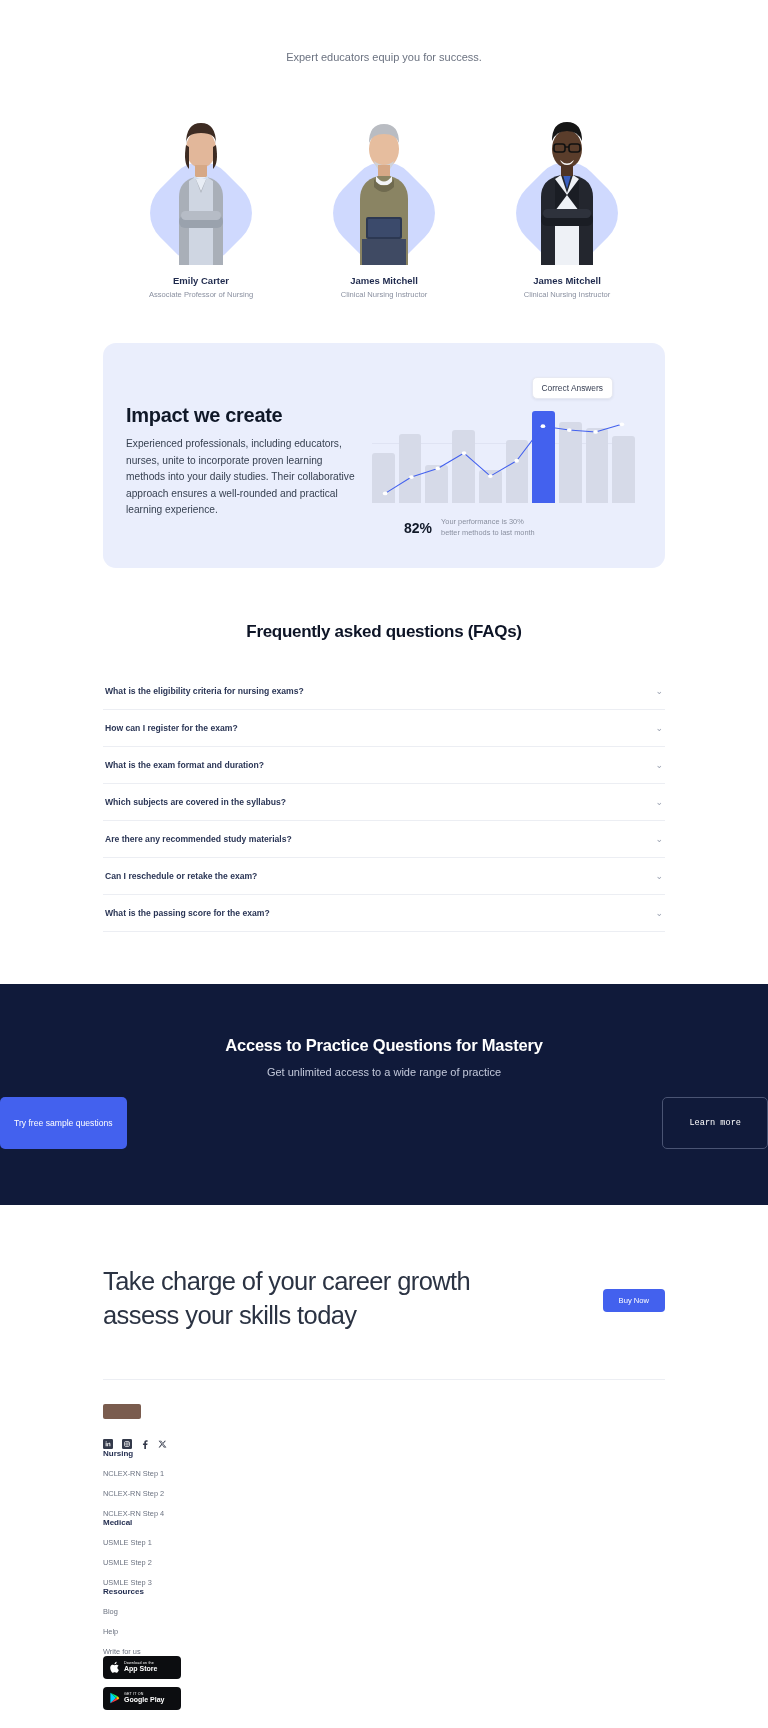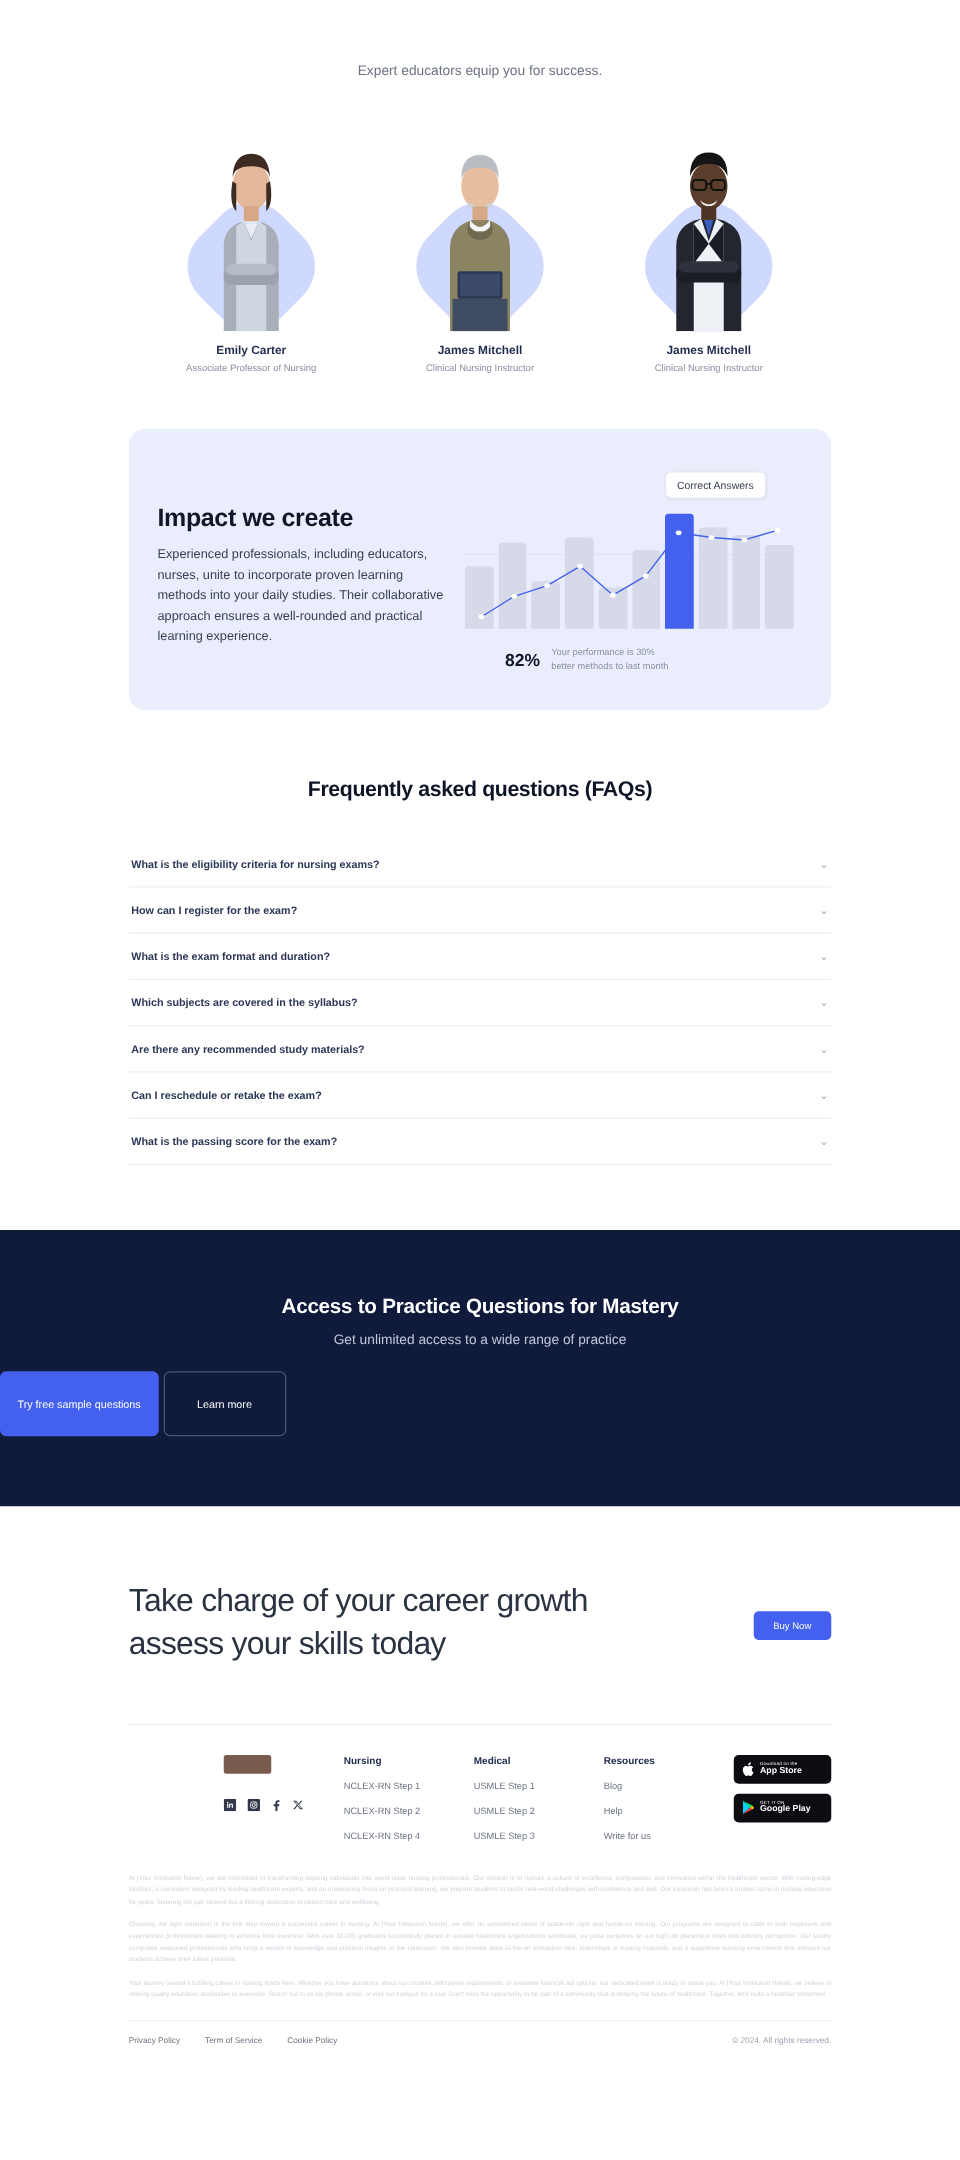--- a/index.html
+++ b/index.html
@@ -77,41 +77,41 @@
     display: flex; align-items: center; justify-content: space-between;
     border-bottom: 1px solid #eceef3; padding: 13px 2px 13px 2px; min-height: 37px;
   }
   .faq-q { font-size: 8.6px; font-weight: 700; color: #2b3656; }
   .chev { color: #9aa1b1; font-size: 9px; line-height: 1; }
 
   
   .cta { background: #101a3a; margin-top: 52px; padding: 52px 0 56px 0; text-align: center; }
   .cta-h { font-size: 16.5px; font-weight: 700; color: #ffffff; letter-spacing: -0.2px; }
   .cta-sub { font-size: 11px; color: #c2c8da; margin-top: 11px; }
-  .cta-btns { margin-top: 19px; display: flex; gap: 4px; justify-content: flex-start; }
+  .cta-btns { margin-top: 19px; display: flex; gap: 4px; justify-content: space-between; }
   .btn-primary {
     background: #4361ee; color: #fff; border: none; border-radius: 5px;
     font-size: 8.6px; padding: 8px 14px; font-family: inherit; cursor: pointer;
   }
   .btn-ghost {
     background: transparent; color: #fff; border: 1px solid #4a5473; border-radius: 5px;
-    font-size: 8.6px; padding: 20px 26px; font-family: Liberation Sans, sans-serif; cursor: pointer;
+    font-size: 8.6px; padding: 20px 26px; font-family: Liberation Mono, monospace; cursor: pointer;
   }
 
   
   .charge { padding: 60px 103px 0 103px; display: flex; justify-content: space-between; align-items: flex-start; }
   .charge-h { font-size: 25.5px; font-weight: 400; color: #2b3343; line-height: 1.32; letter-spacing: -0.6px; max-width: 420px; }
   .buy-btn {
     background: #4361ee; color: #fff; border: none; border-radius: 4px;
     font-size: 7.6px; padding: 7px 16px; margin-top: 24px; font-family: inherit; cursor: pointer;
   }
 
   
   .foot-div { margin: 46px 103px 0 103px; border-top: 1px solid #eceef3; }
-  .footer { padding: 24px 103px 0 103px; display: flex; justify-content: flex-end; }
+  .footer { padding: 24px 103px 0 103px; display: flex; justify-content: space-between; flex-direction: column; }
   .f-brand { width: 96px; }
   .logo-box { width: 38px; height: 15px; background: #7a5c4e; border-radius: 2px; }
   .socials { display: flex; gap: 9px; margin-top: 20px; align-items: center; }
   .socials svg { display: block; }
   .f-col { width: 104px; }
   .f-col-h { font-size: 8px; font-weight: 700; color: #1f2a4d; }
   .f-link { font-size: 7.4px; color: #6b7280; margin-top: 11px; display: block; }
   .f-apps { display: flex; flex-direction: column; gap: 8px; }
   .store {
     width: 78px; height: 23px; background: #0c0d10; border-radius: 4px;

